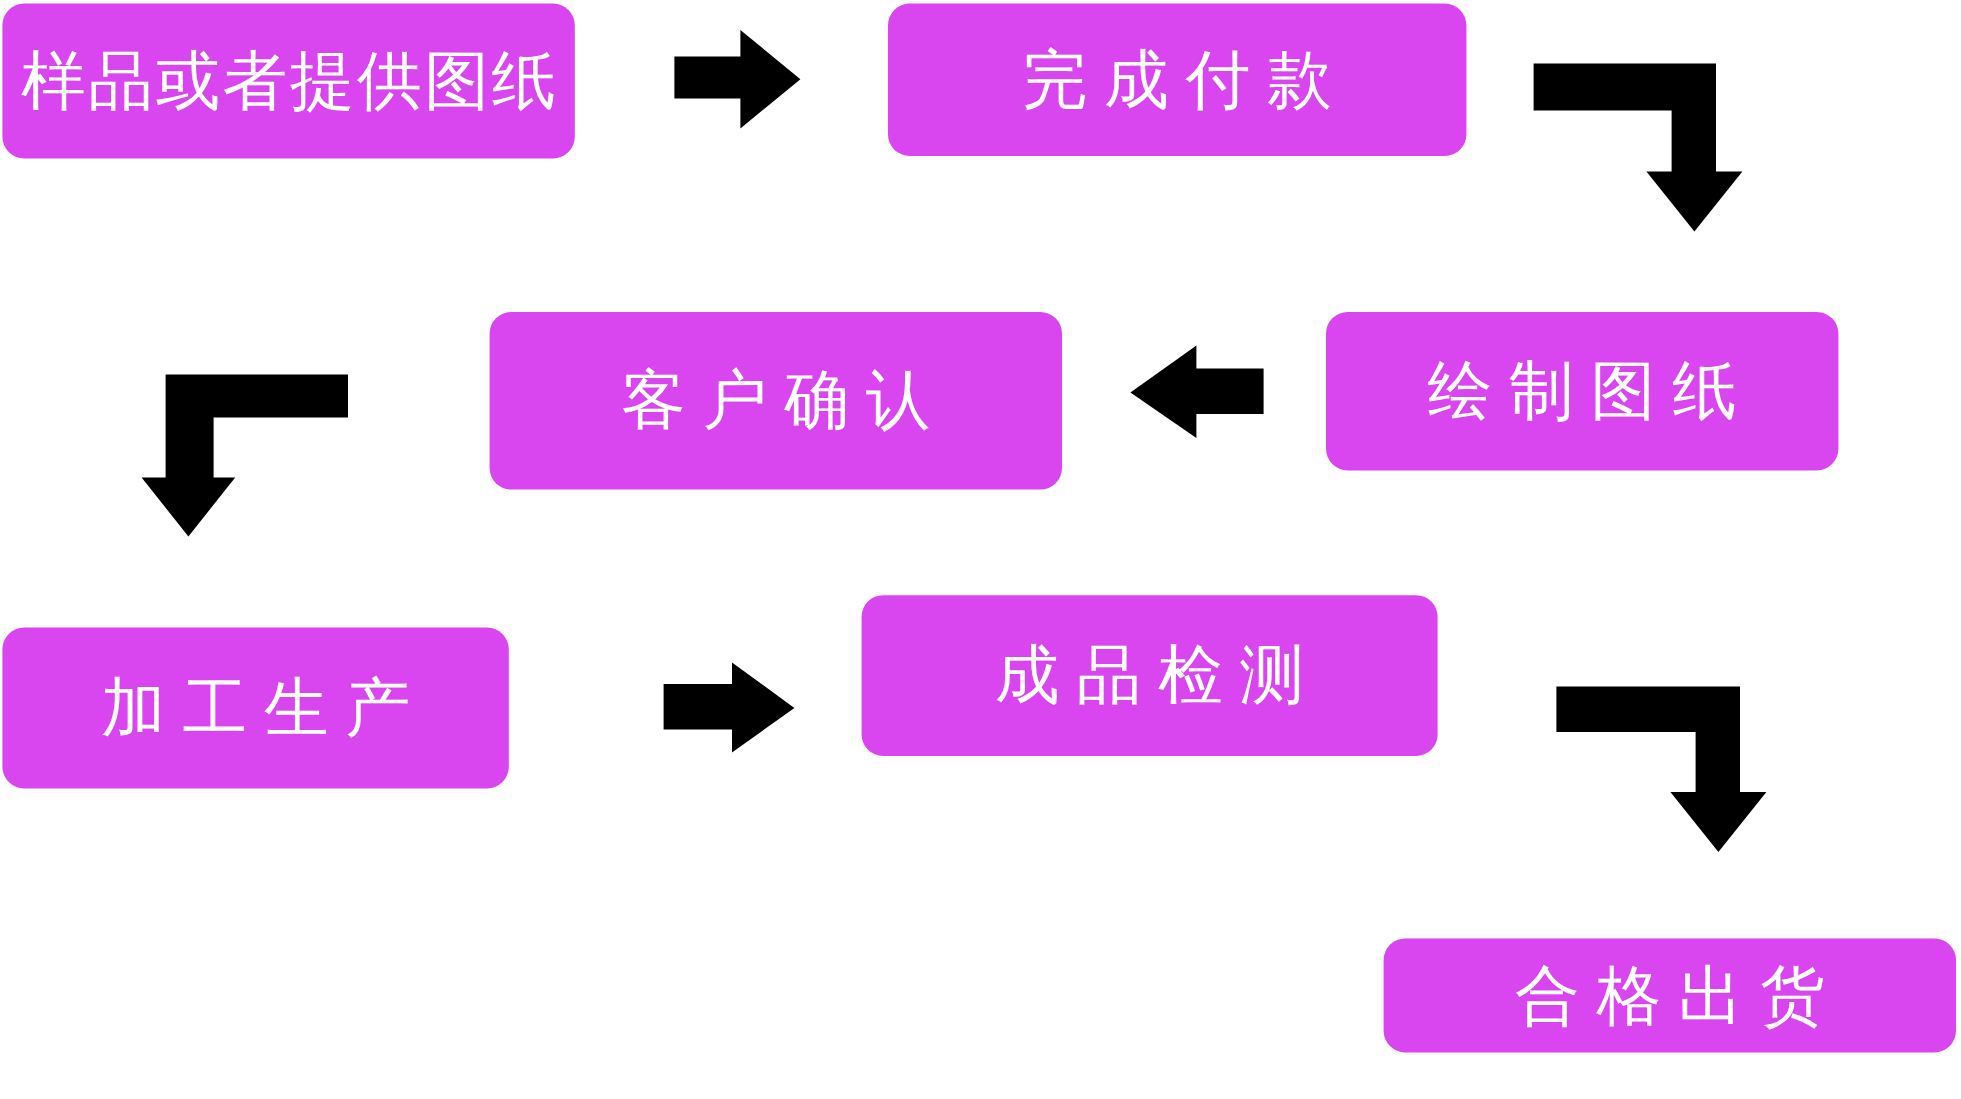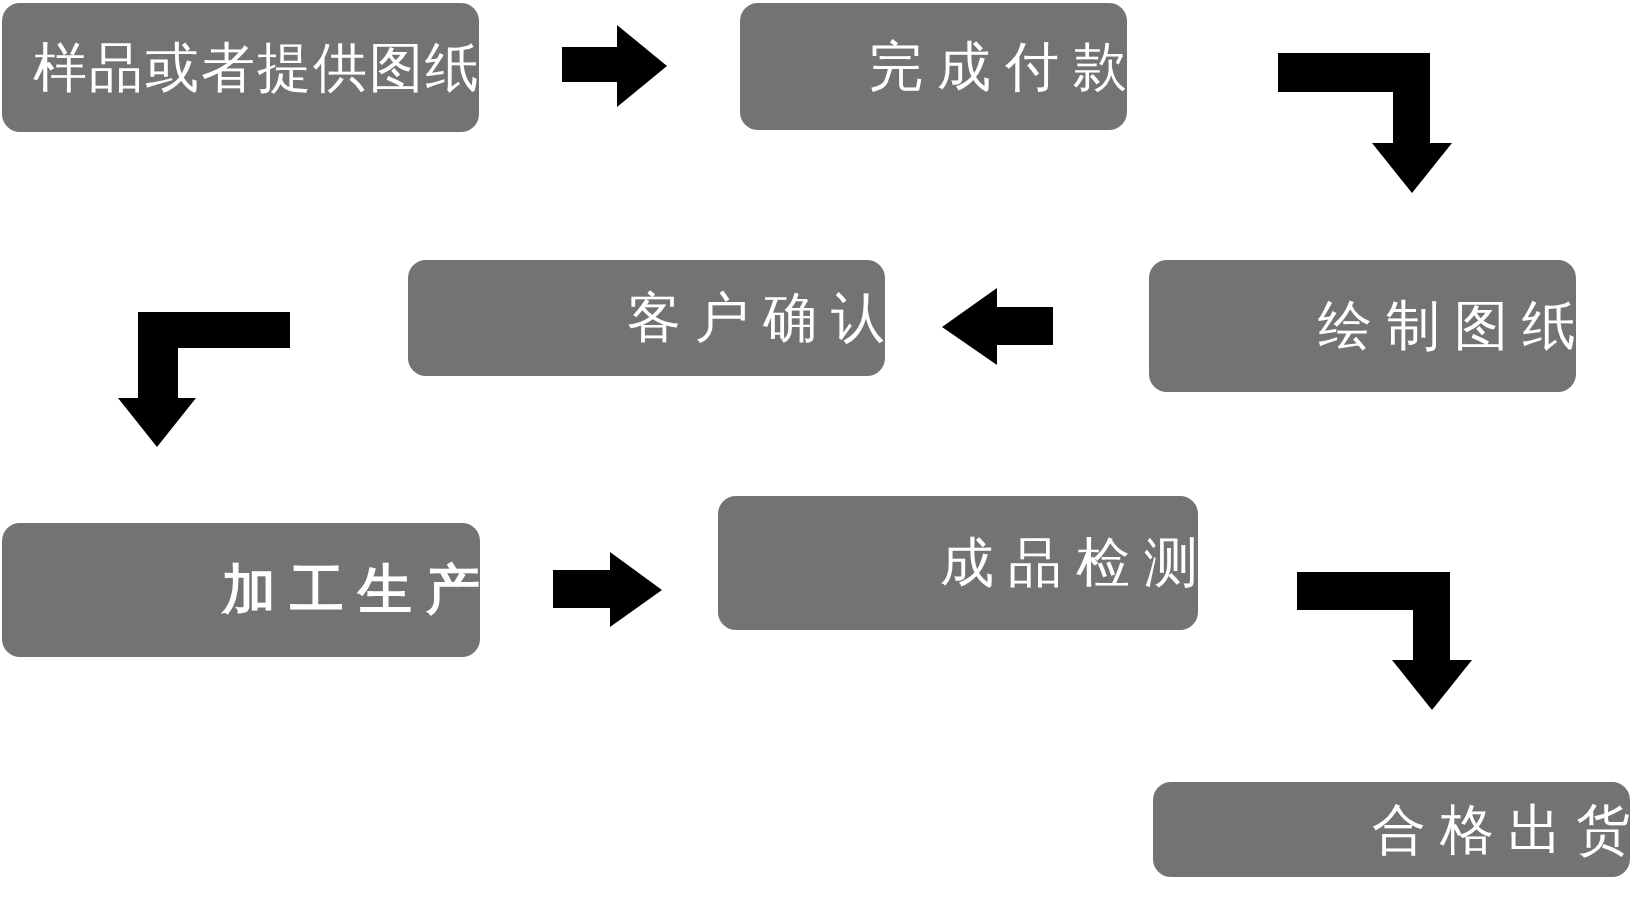--- a/index.html
+++ b/index.html
@@ -10,45 +10,45 @@
   .canvas {
     position: relative;
     width: 1634px;
     height: 916px;
     background: #ffffff;
     overflow: hidden;
     font-family: "DejaVu Sans", "Liberation Sans", sans-serif;
   }
   .node {
     position: absolute;
-    background: #737373;
+    background: #d946ef;
     color: #ffffff;
     border-radius: 18px;
     display: flex;
     align-items: center;
-    justify-content: flex-end;
+    justify-content: center;
     font-size: 54px;
     font-weight: 400;
     line-height: 1;
     white-space: nowrap;
   }
   .node .lbl {
     letter-spacing: 14px;
     margin-right: -14px; 
   }
   .node.wide .lbl {
     letter-spacing: 2px;
     margin-right: -2px;
   }
   
   #node-sample      { left: 2px;    top: 3px;   width: 477px; height: 129px; }
-  #node-payment     { left: 740px;  top: 3px;   width: 387px; height: 127px; }
-  #node-confirm     { left: 408px;  top: 260px; width: 477px; height: 116px; }
-  #node-draw        { left: 1105px; top: 260px; width: 427px; height: 132px; margin-left: 44px; }
-  #node-production  { left: 2px;    top: 523px; width: 478px; height: 134px; font-weight: bold; }
+  #node-payment     { left: 740px;  top: 3px;   width: 482px; height: 127px; }
+  #node-confirm     { left: 408px;  top: 260px; width: 477px; height: 148px; }
+  #node-draw        { left: 1105px; top: 260px; width: 427px; height: 132px; }
+  #node-production  { left: 2px;    top: 523px; width: 422px; height: 134px; }
   #node-inspection  { left: 718px;  top: 496px; width: 480px; height: 134px; }
   #node-shipment    { left: 1153px; top: 782px; width: 477px; height: 95px; }
 
   .arrow-layer {
     position: absolute;
     left: 0;
     top: 0;
     width: 1634px;
     height: 916px;
     pointer-events: none;

